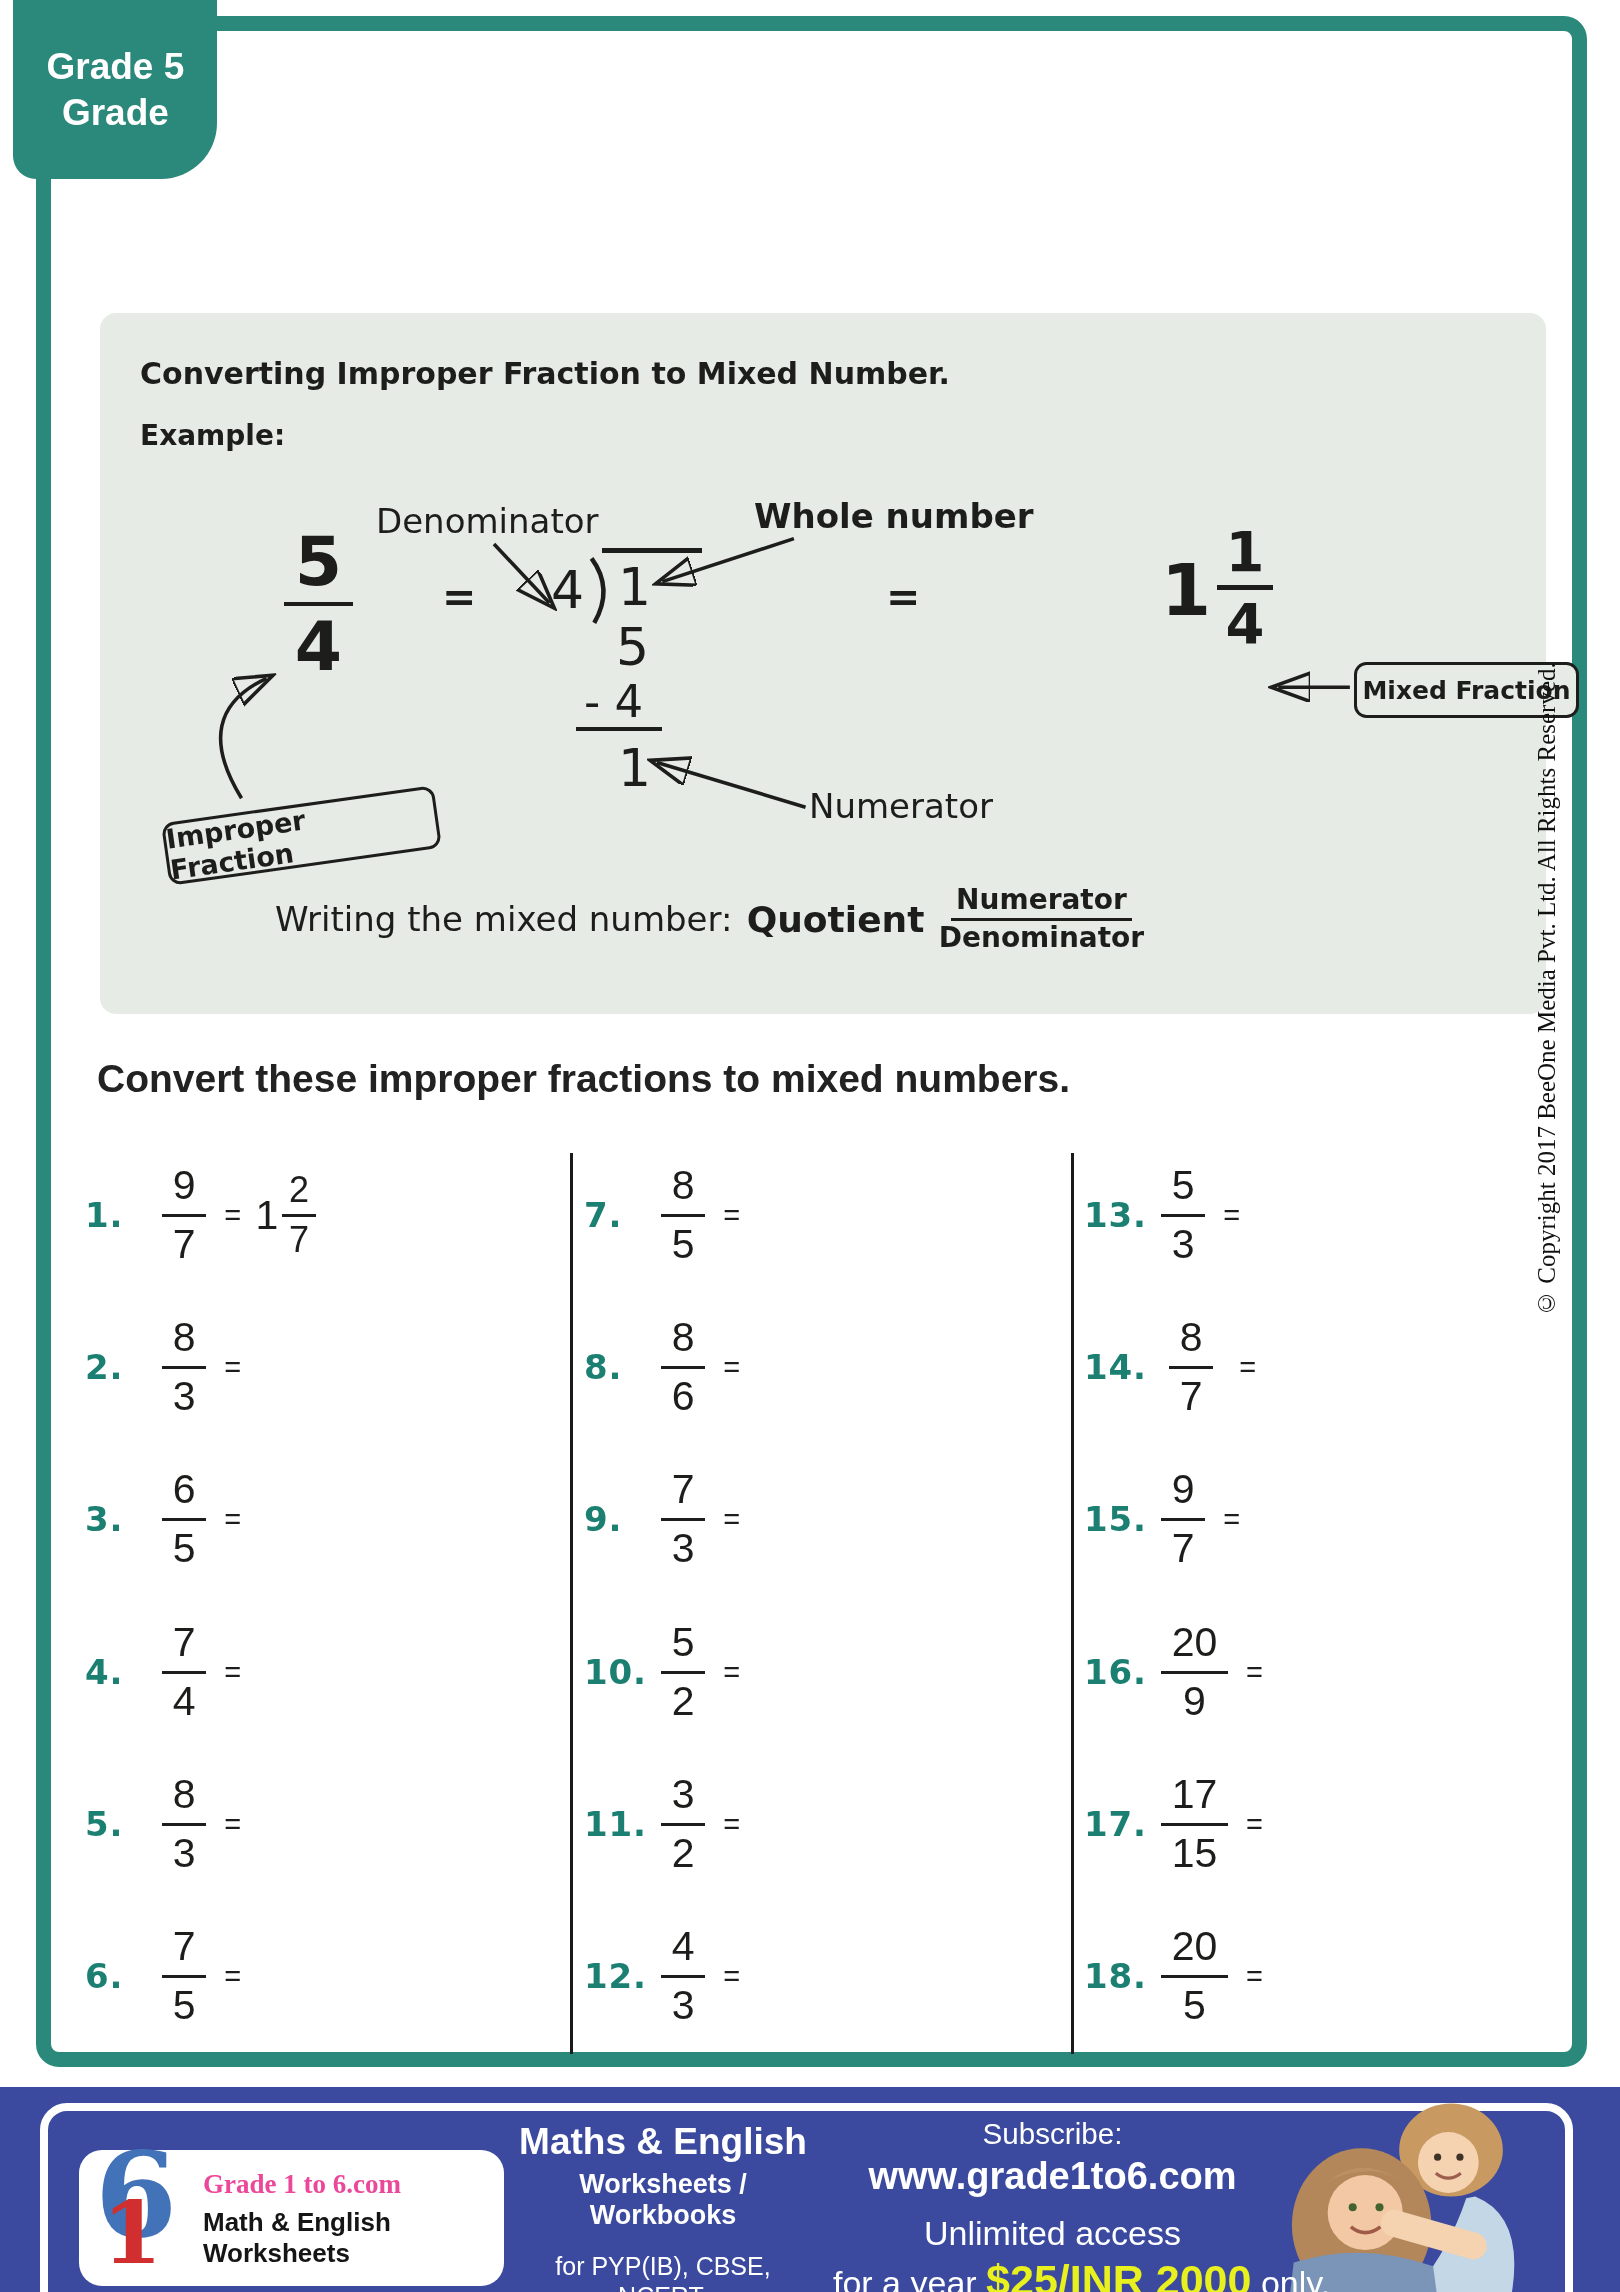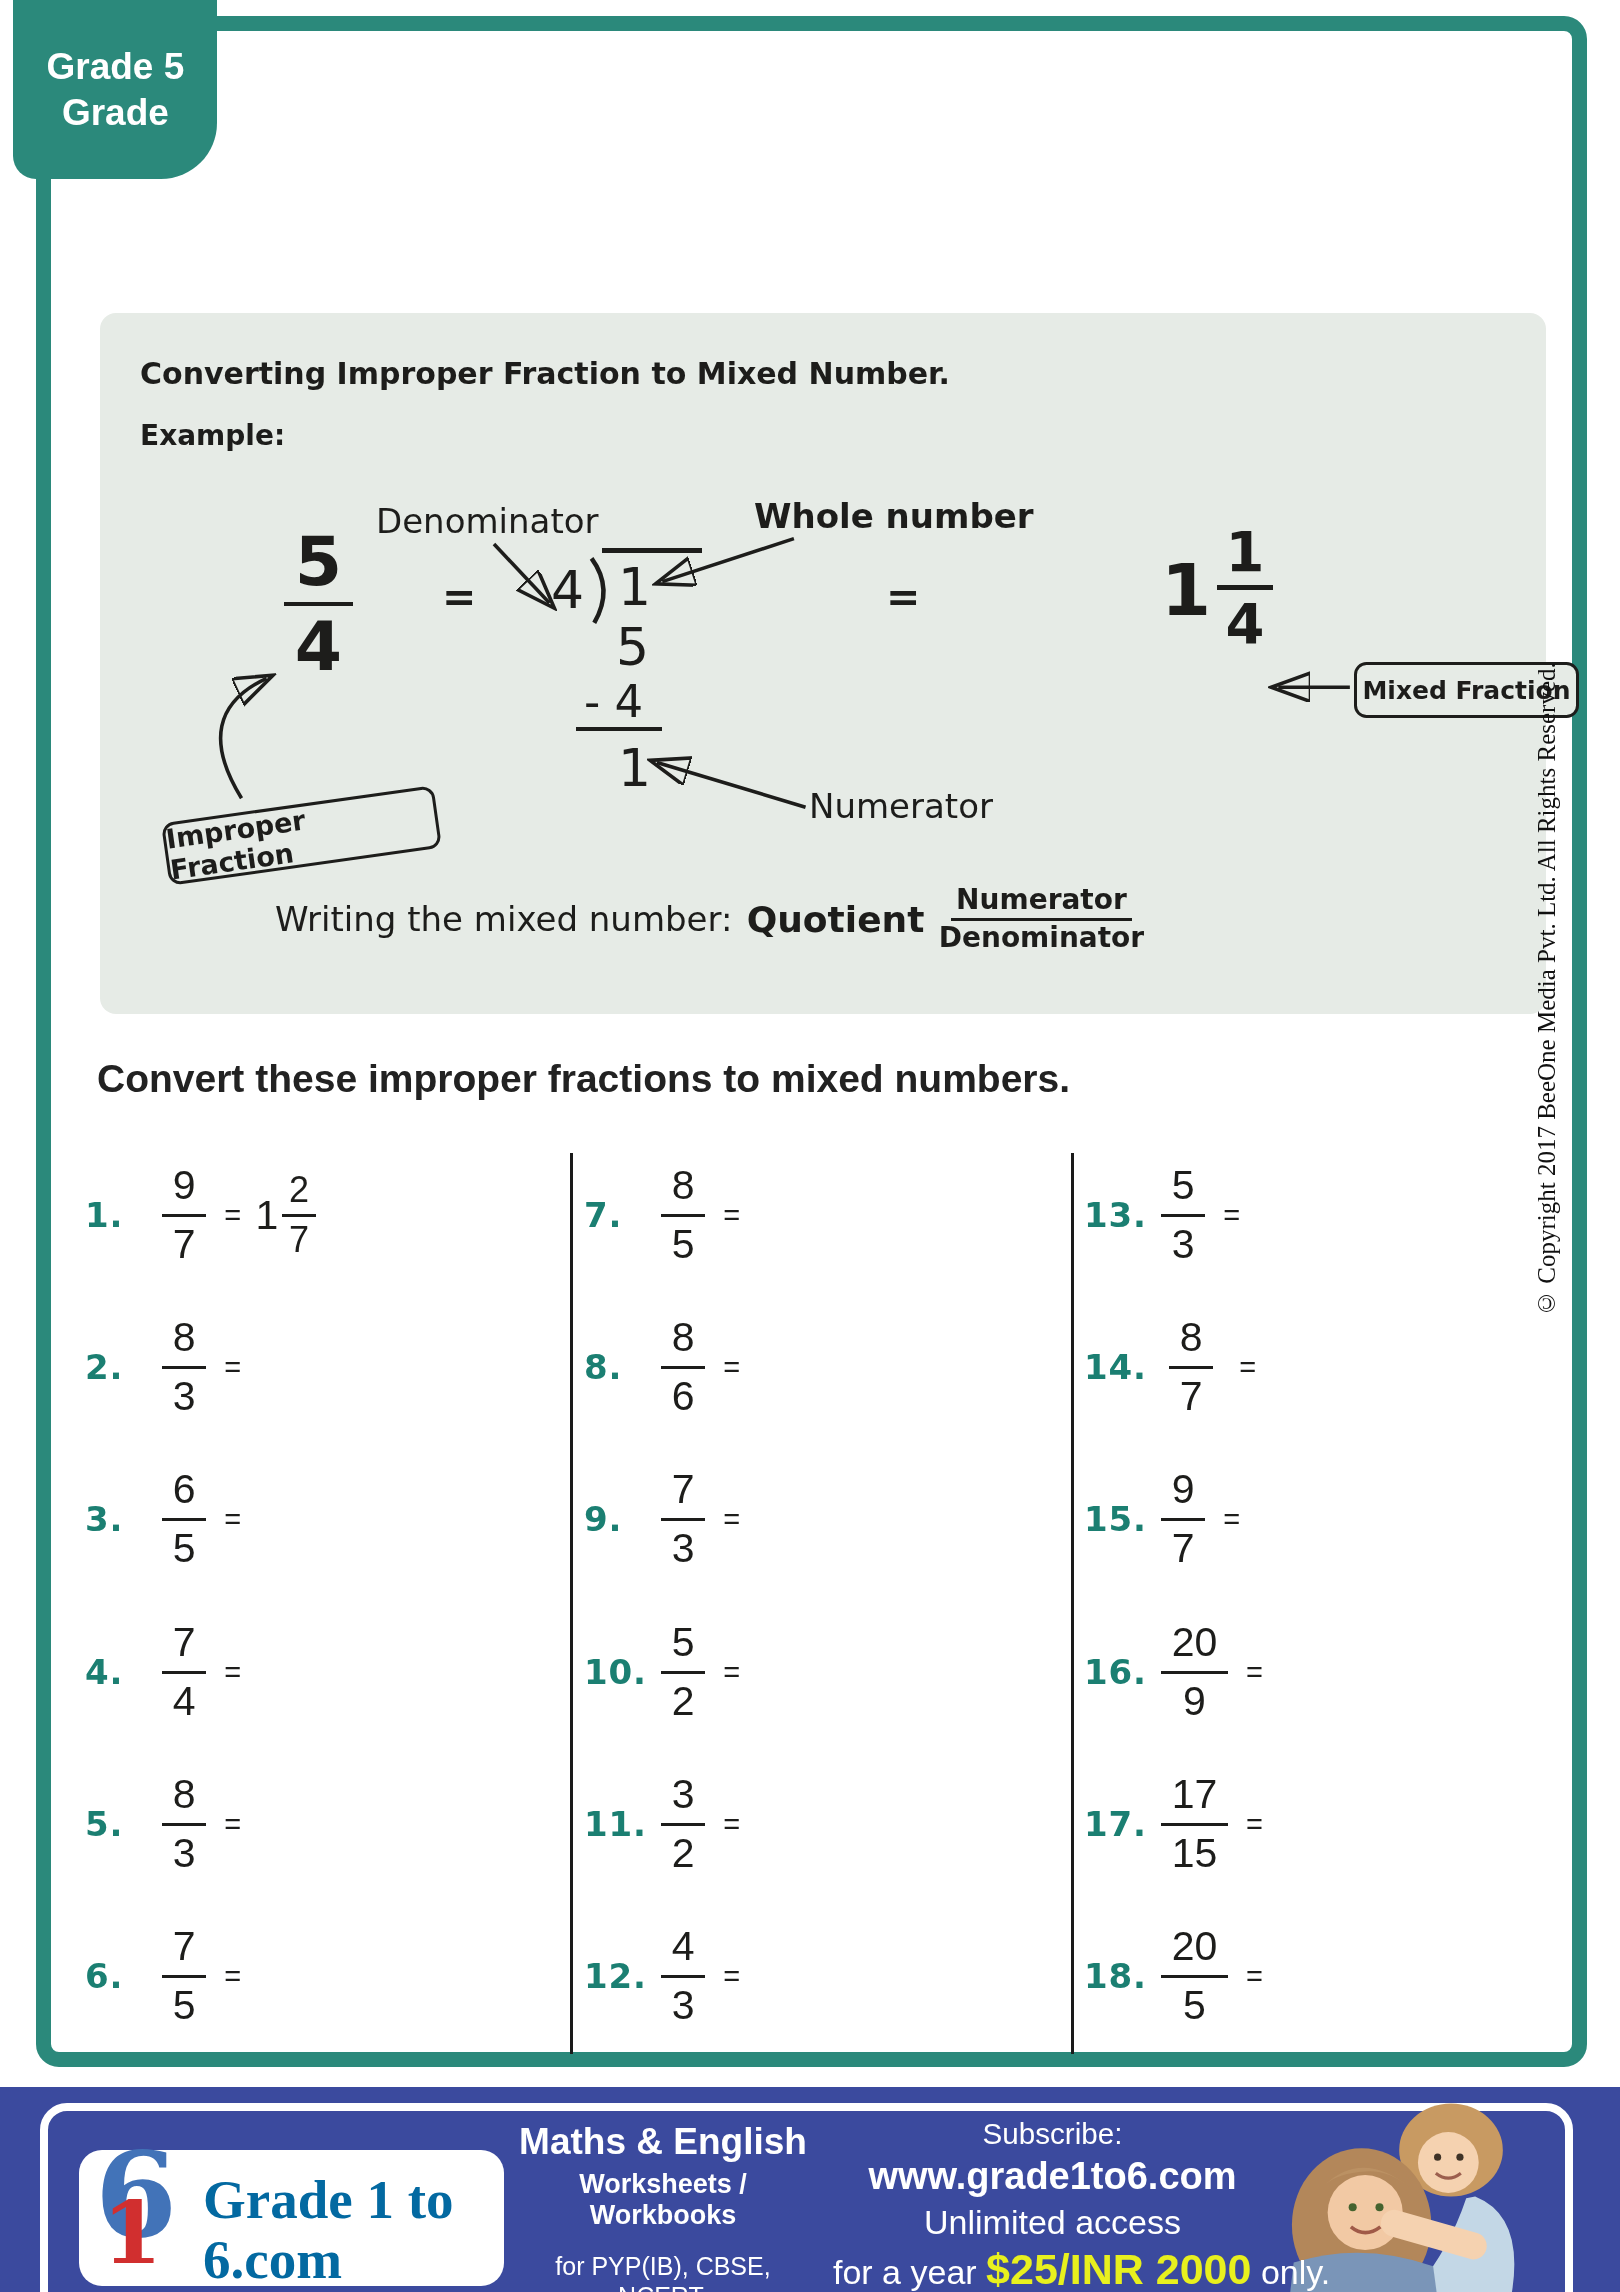--- a/index.html
+++ b/index.html
@@ -92,30 +92,30 @@
   .footer{position:absolute;left:0;top:2087px;width:1620px;height:206px;background:var(--footer-blue);}
   .footer-outline{position:absolute;left:40px;top:16px;width:1533px;height:233px;
     border:8px solid #fff;border-radius:27px;box-sizing:border-box;}
   .logo-card{position:absolute;left:79px;top:63px;width:425px;height:136px;background:#fff;
     border-radius:23px;z-index:2;}
   .logo-glyph{position:absolute;left:16px;top:-14.3px;width:107px;height:143px;}
   .g6{font-family:"DejaVu Serif",serif;font-weight:bold;font-size:118px;line-height:1;color:var(--logo-blue);}
   .g1{position:absolute;left:7.2px;top:54px;font-family:"DejaVu Serif",serif;font-weight:bold;
       font-size:86px;line-height:1;color:var(--logo-red);}
   .logo-text{position:absolute;left:124px;top:19.7px;width:296px;}
-  .logo-site{font-family:"Liberation Serif",serif;font-weight:bold;font-size:55px;color:#0369a1;line-height:1.1;}
+  .logo-site{font-family:"Liberation Serif",serif;font-weight:bold;font-size:27px;color:#ec4899;line-height:1.1;}
   .logo-sub{font-size:26px;font-weight:bold;color:#151515;margin-top:7.2px;}
   .f-block1{position:absolute;left:515px;top:36px;width:296px;text-align:center;color:#fff;z-index:2;}
   .fb1-title{font-size:37px;font-weight:bold;line-height:1;}
   .fb1-sub{font-size:27px;font-weight:bold;margin-top:9px;}
   .fb1-lines{margin-top:19.7px;font-size:25px;line-height:1.22;}
   .f-block2{position:absolute;left:833px;top:30px;width:439px;text-align:center;color:#fff;z-index:2;}
   .fb2-sub{font-size:29.6px;}
   .fb2-site{font-size:38px;font-weight:bold;margin-top:3.6px;}
-  .fb2-access{font-size:34px;margin-top:5px;}
+  .fb2-access{font-size:34px;margin-top:16px;}
   .fb2-price-line{font-size:34px;margin-top:3.6px;white-space:nowrap;}
   .price{font-size:43px;font-weight:bold;color:var(--price-yellow);}
   .family{position:absolute;left:1247px;top:3.6px;z-index:1;}
 </style>
 </head>
 <body>
 
 <div class="page">
 
   <div class="border-frame"></div>

